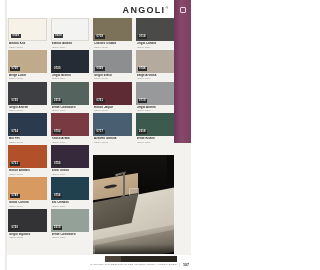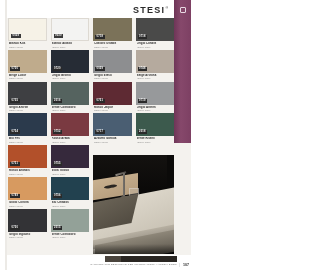--- a/index.html
+++ b/index.html
@@ -236,21 +236,21 @@
 </head>
 <body>
 
 <div id="page">
 
   <div class="page-margin">
     <div class="page-margin-inner"></div>
   </div>
 
   <div class="header">
-    <div class="brand"><span>STESI</span><span class="tm">®</span></div>
+    <div class="brand"><span>ANGOLI</span><span class="tm">®</span></div>
   </div>
 
   <div class="grid" id="grid">
       <div class="cell">
         <div class="swatch light" style="background: rgb(246, 242, 231);">
           <div class="code">0029</div>
         </div>
         <div class="meta">
           <div class="name">Bianco Kos</div>
           <div class="finish">FENIX NTM</div>

